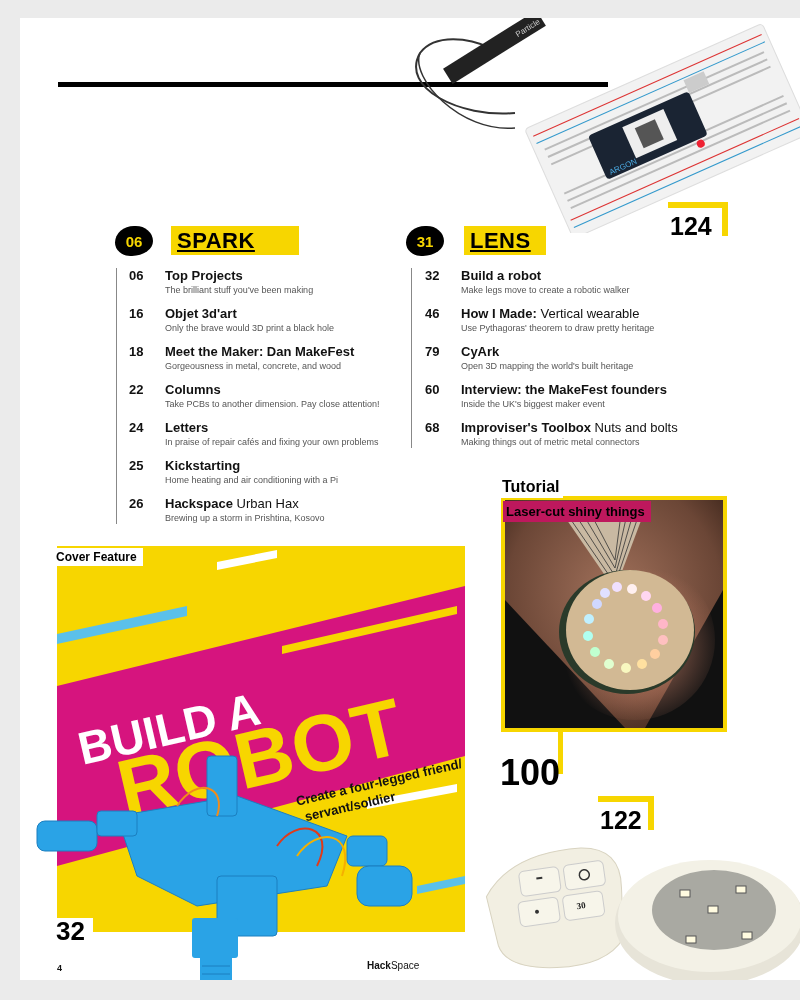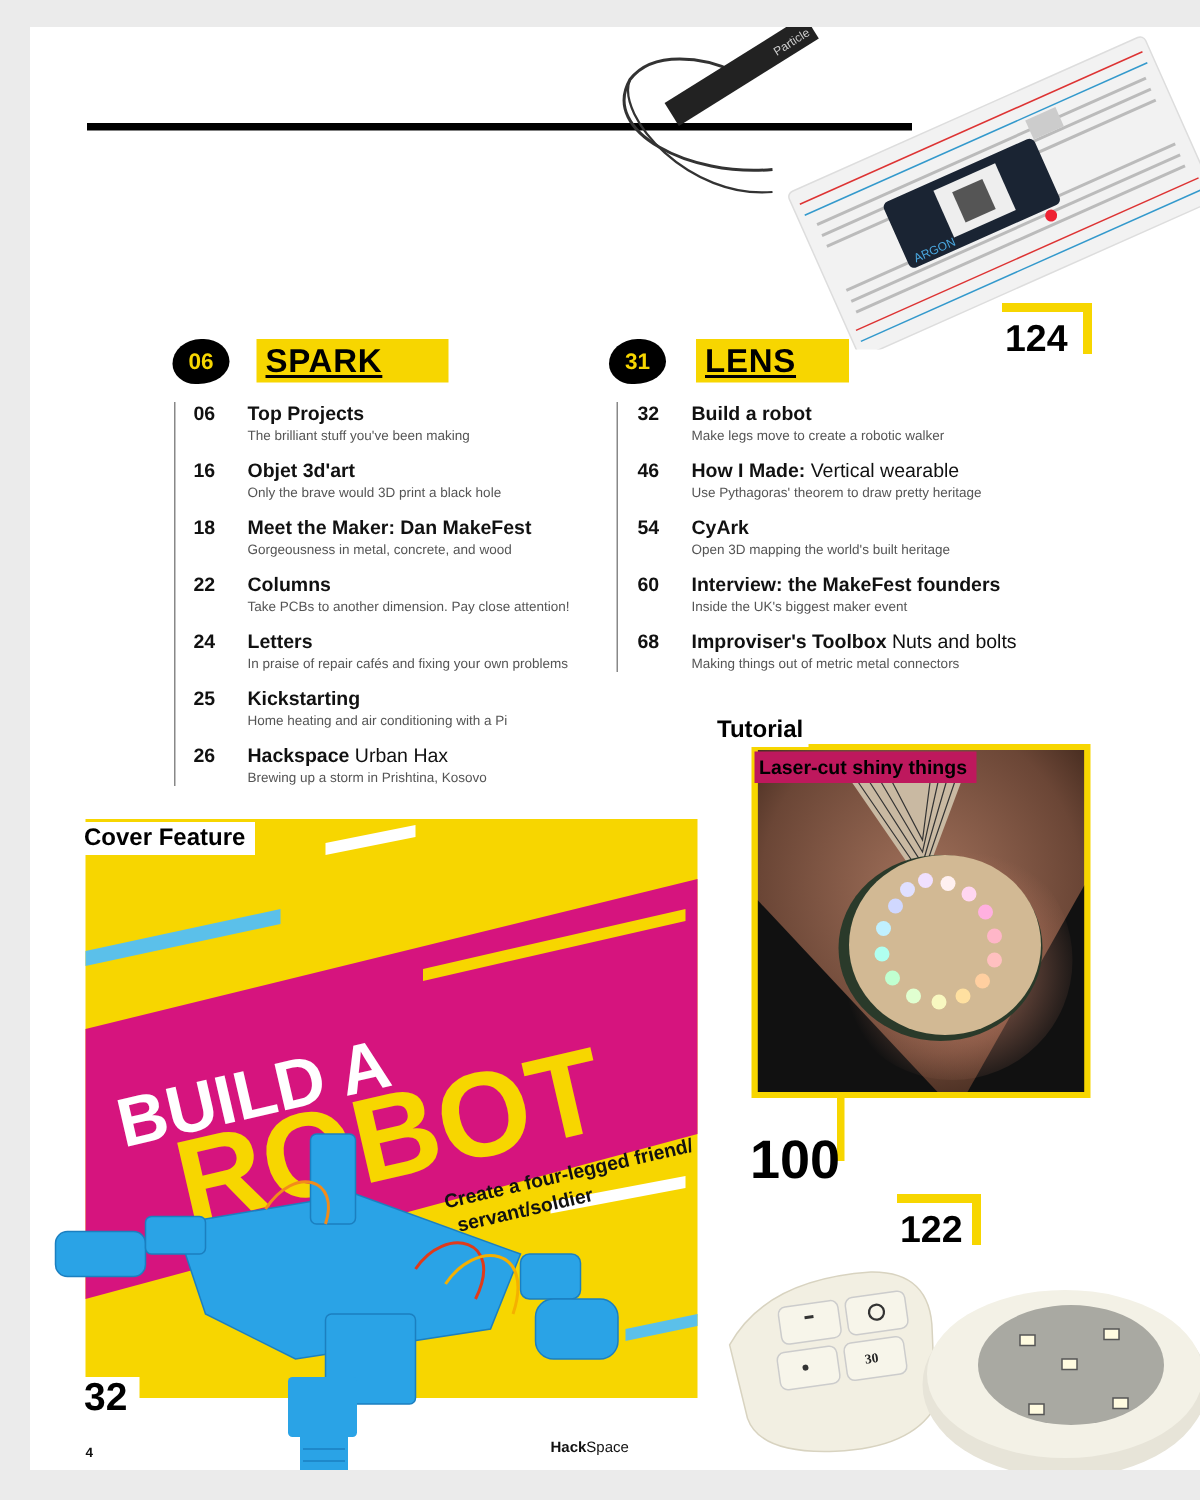--- a/index.html
+++ b/index.html
@@ -23,31 +23,31 @@
 
   .toc-col { position: absolute; }
   .toc-line { position: absolute; width: 1px; background: #888; }
   .toc-item { position: absolute; left: 0; width: 300px; }
   .toc-num { position: absolute; left: 0; top: 0; font-size: 13px; font-weight: 700; color: #111; }
   .toc-title { position: absolute; left: 36px; top: 0; font-size: 13px; font-weight: 700; white-space: nowrap; color: #111; }
   .toc-title .rest { font-weight: 400; }
   .toc-desc { position: absolute; left: 36px; top: 17px; font-size: 9px; color: #555; white-space: nowrap; }
 
   
-  .tut-tag { position: absolute; left: 456px; top: 458px; background: #fff; font-size: 16px; font-weight: 700; color: #000; padding: 2px 4px 2px 2px; z-index: 3; }
+  .tut-tag { position: absolute; left: 480px; top: 458px; background: #fff; font-size: 16px; font-weight: 700; color: #000; padding: 2px 4px 2px 2px; z-index: 3; }
   .tut-frame { position: absolute; left: 481px; top: 478px; width: 226px; height: 236px; background: #f7d600; }
   .tut-photo { position: absolute; left: 485px; top: 482px; width: 218px; height: 228px; overflow: hidden; }
   .tut-photo svg { width: 100%; height: 100%; display: block; }
   .tut-sub { position: absolute; left: 483px; top: 483px; background: #be185d; font-size: 13px; font-weight: 700; color: #000; padding: 3px 6px 3px 3px; z-index: 3; }
   .tut-num { position: absolute; left: 480px; top: 734px; font-size: 36px; font-weight: 700; color: #000; }
   .tut-bar { position: absolute; left: 538px; top: 714px; width: 5px; height: 42px; background: #f7d600; }
   .tut-desc { position: absolute; left: 553px; top: 735px; font-size: 11px; color: #333; line-height: 13px; width: 180px; }
 
   
-  .cover-tag { position: absolute; left: 36px; top: 530px; background: #fff; font-size: 16px; font-weight: 700; color: #000; padding: 2px 6px 2px 0; z-index: 3; }
+  .cover-tag { position: absolute; left: 36px; top: 530px; background: #fff; font-size: 12px; font-weight: 700; color: #000; padding: 2px 6px 2px 0; z-index: 3; }
   .cover { position: absolute; left: 37px; top: 528px; width: 408px; height: 386px; overflow: visible; }
   .cover svg { width: 100%; height: 100%; overflow: visible; }
   .cover-num { position: absolute; left: 36px; top: 900px; background: #fff; font-size: 26px; font-weight: 700; color: #000; padding: 0 8px 0 0; line-height: 1; z-index: 4; height: 32px; }
 
   
   .robot-leg { position: absolute; left: 168px; top: 900px; width: 60px; height: 80px; z-index: 5; }
 
   
   .lights { position: absolute; left: 460px; top: 810px; width: 320px; height: 152px; }
   .lights svg { width: 100%; height: 100%; }
@@ -137,37 +137,37 @@
       <span class="toc-desc">Home heating and air conditioning with a Pi</span>
     </div>
     <div class="toc-item" style="top:228px;">
       <span class="toc-num">26</span>
       <span class="toc-title"><span>Hackspace</span><span class="rest"> Urban Hax</span></span>
       <span class="toc-desc">Brewing up a storm in Prishtina, Kosovo</span>
     </div>
   </div>
 
   <div class="sec-badge" style="left:386px; top:208px;">31</div>
-  <div class="sec-label" style="left:444px; top:208px; width:102px;">LENS</div>
+  <div class="sec-label" style="left:444px; top:208px; width:82px;">LENS</div>
 
   <div class="toc-col" style="left:405px; top:250px; width:300px; height:180px;">
     <div class="toc-line" style="left:-14px; top:0; height:180px;"></div>
 
     <div class="toc-item" style="top:0;">
       <span class="toc-num">32</span>
       <span class="toc-title"><span>Build a robot</span><span class="rest"></span></span>
       <span class="toc-desc">Make legs move to create a robotic walker</span>
     </div>
     <div class="toc-item" style="top:38px;">
       <span class="toc-num">46</span>
       <span class="toc-title"><span>How I Made:</span><span class="rest"> Vertical wearable</span></span>
       <span class="toc-desc">Use Pythagoras' theorem to draw pretty heritage</span>
     </div>
     <div class="toc-item" style="top:76px;">
-      <span class="toc-num">54</span>
+      <span class="toc-num">79</span>
       <span class="toc-title"><span>CyArk</span><span class="rest"></span></span>
       <span class="toc-desc">Open 3D mapping the world's built heritage</span>
     </div>
     <div class="toc-item" style="top:114px;">
       <span class="toc-num">60</span>
       <span class="toc-title"><span>Interview: the MakeFest founders</span><span class="rest"></span></span>
       <span class="toc-desc">Inside the UK's biggest maker event</span>
     </div>
     <div class="toc-item" style="top:152px;">
       <span class="toc-num">68</span>

